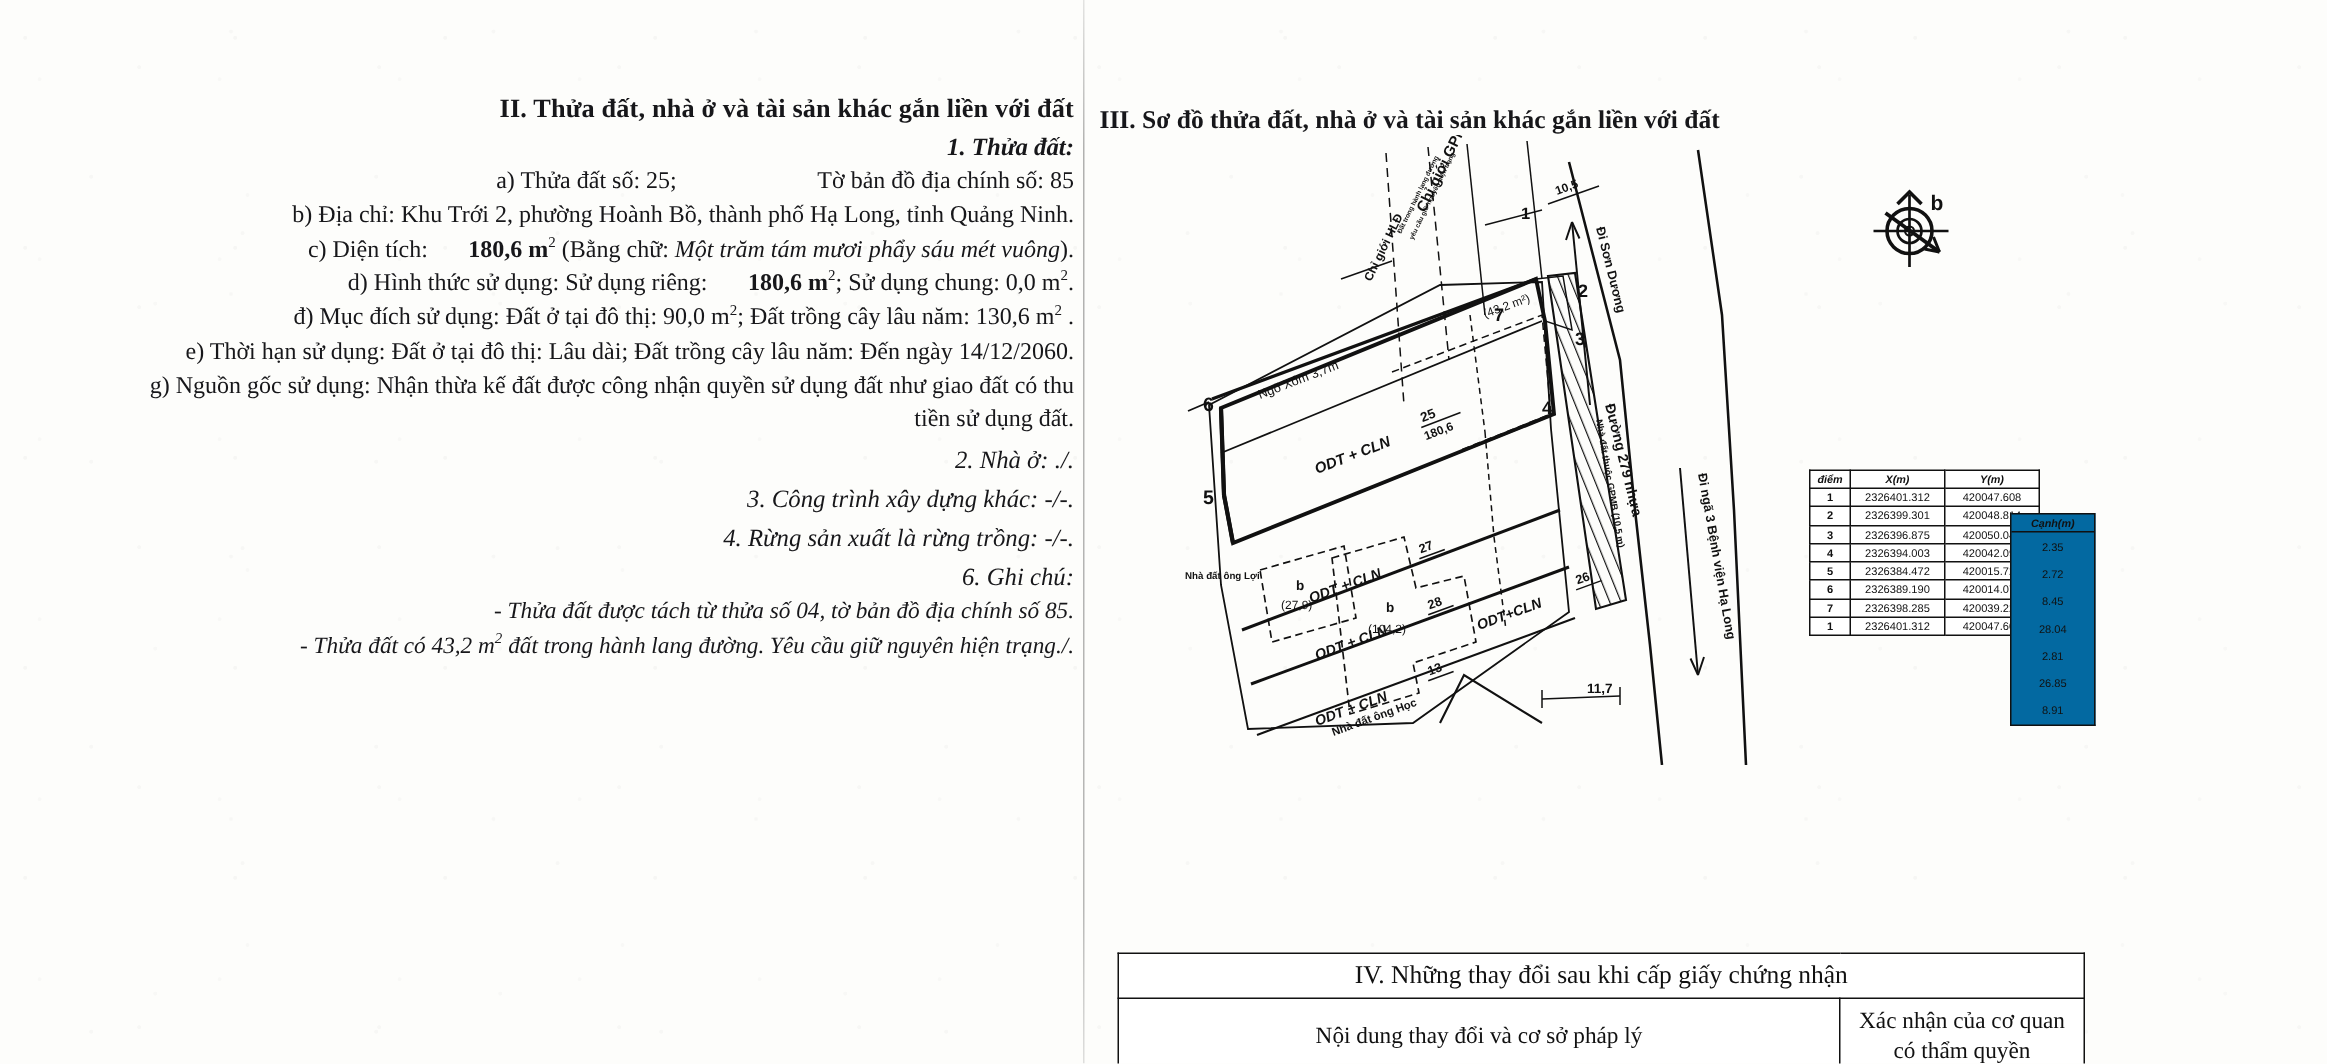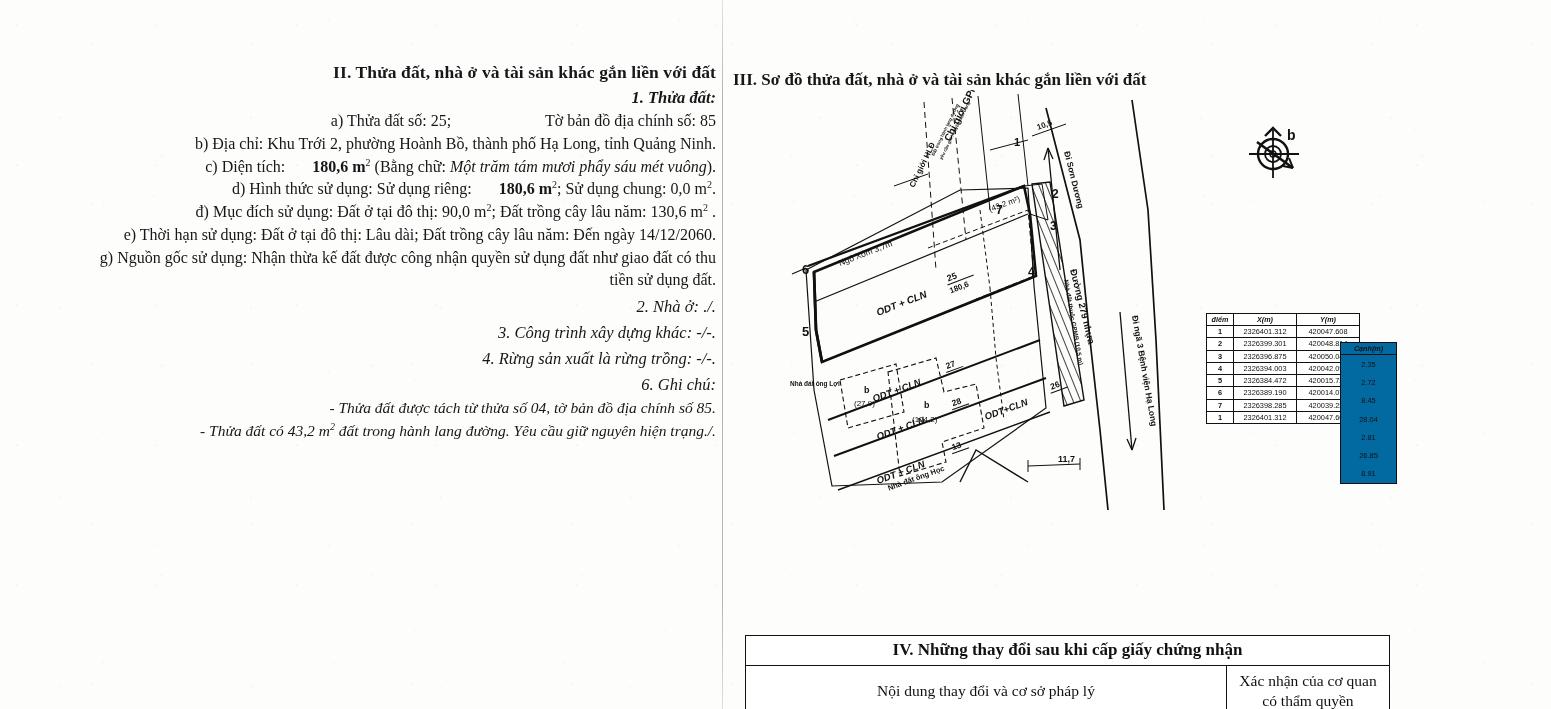--- a/index.html
+++ b/index.html
@@ -91,21 +91,21 @@
   }
   .edge-val{height:18.3px;display:flex;align-items:center;justify-content:center;}
 
   
   .sec4{
     position:absolute;left:745px;top:635px;width:645px;
     border-collapse:collapse;background:#fff;
   }
   .sec4 td{border:1.6px solid #111;color:#111;}
   .sec4 .hd{
-    text-align:center;font-size:17px;font-weight:bold;padding:4px 0 5px;
+    text-align:center;font-size:17px;font-weight:normal;padding:4px 0 5px;
   }
   .sec4 .c1{
     text-align:center;font-size:15.5px;padding:11px 0;width:480px;
   }
   .sec4 .c2{
     text-align:center;font-size:15.5px;padding:5px 4px;line-height:1.3;
   }
 
   
   .mtx{font-family:"Liberation Sans", sans-serif;fill:#111;}

